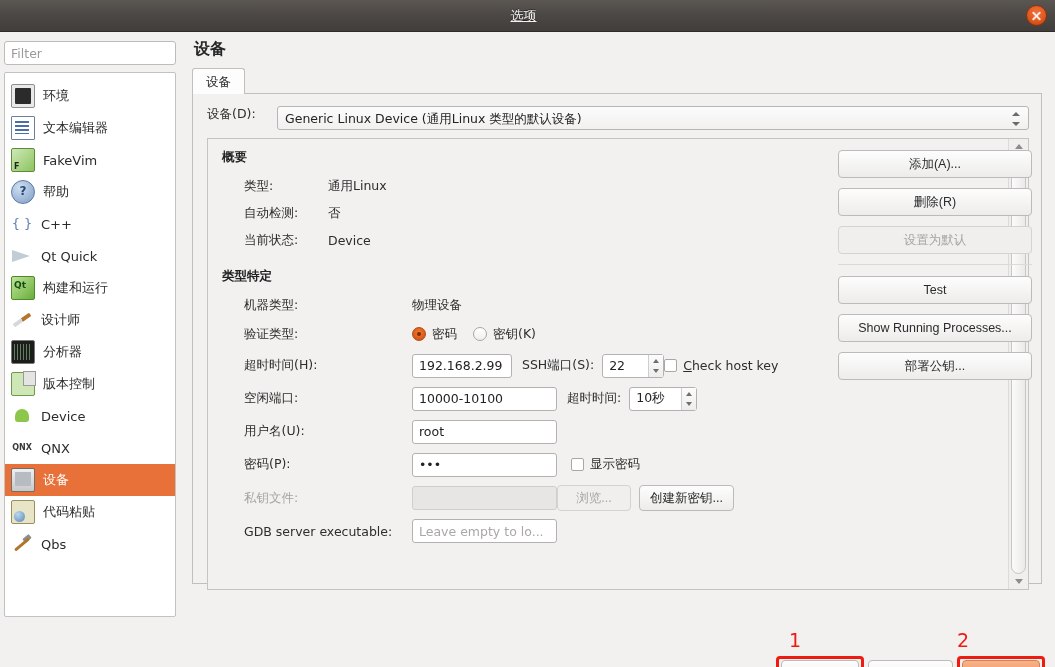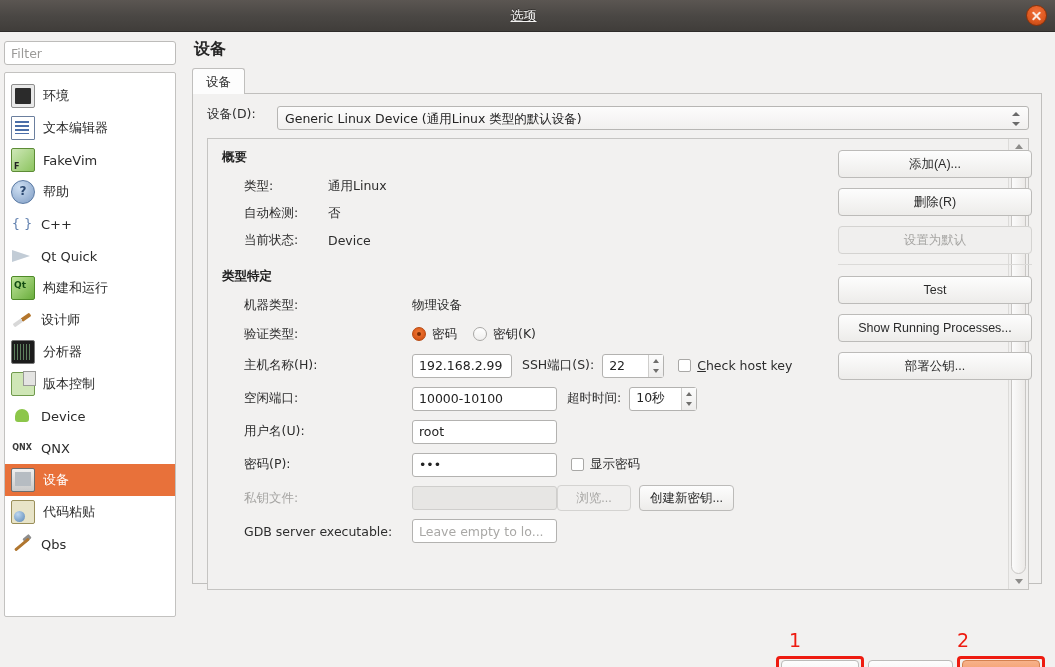--- a/index.html
+++ b/index.html
@@ -329,28 +329,28 @@
                 <span class="dot"></span>
                 <span>密码</span>
               </span>
               <span class="radio">
                 <span class="dot"></span>
                 <span>密钥(K)</span>
               </span>
             </div>
 
             <div class="frow" style="height:33px">
-              <span class="fname" style="padding-left:22px;box-sizing:border-box;width:190px">主机名称(H):</span>
+              <span class="fname" style="padding-left:22px;box-sizing:border-box;width:190px">超时时间(H):</span>
               <input class="inp" style="width: 100px;" value="192.168.2.99">
               <span class="lbl" style="margin:0 8px 0 10px">SSH端口(S):</span>
               <span class="spin">
                 <input class="inp" style="width: 62px;" value="22">
                 <span class="sbtns"></span>
               </span>
-              <span class="chk" style="margin-left:14px">
+              <span class="chk" style="">
                 <span class="box"></span>
                 <span><u>C</u>heck host key</span>
               </span>
             </div>
 
             <div class="frow" style="height:33px">
               <span class="fname" style="padding-left:22px;box-sizing:border-box;width:190px">空闲端口:</span>
               <input class="inp" style="width: 145px;" value="10000-10100">
               <span class="lbl" style="margin:0 8px 0 10px">超时时间:</span>
               <span class="spin">

